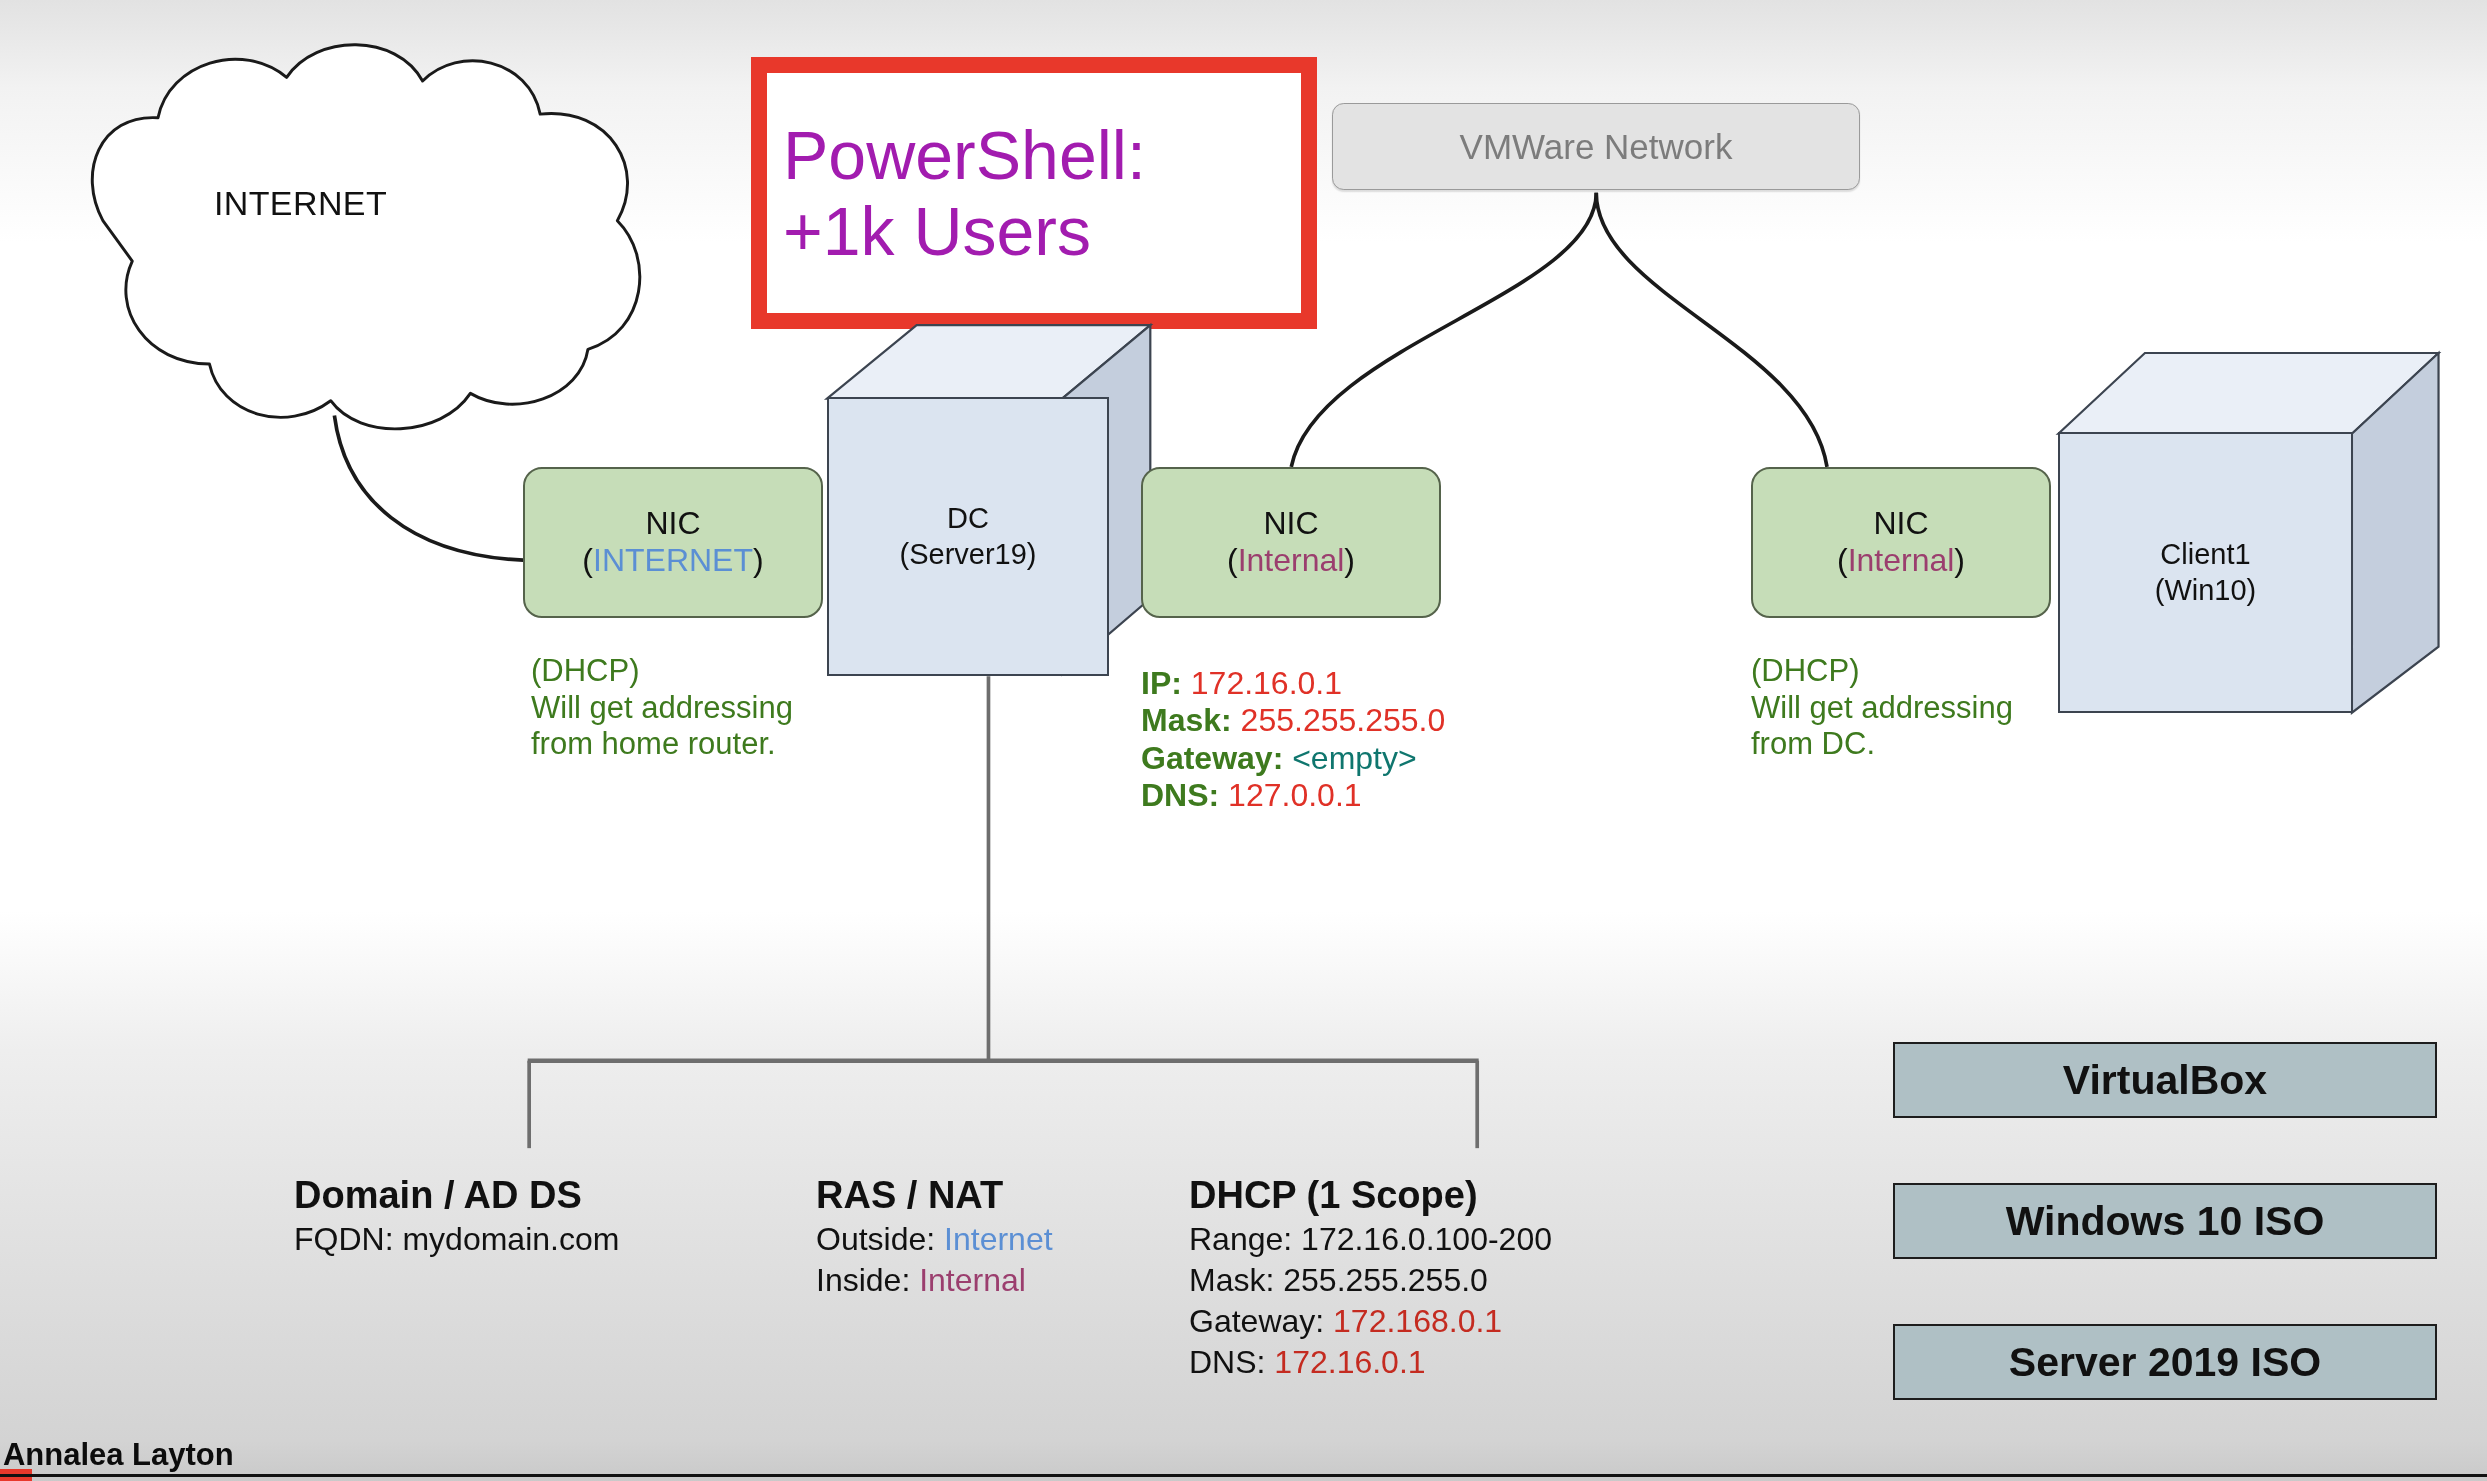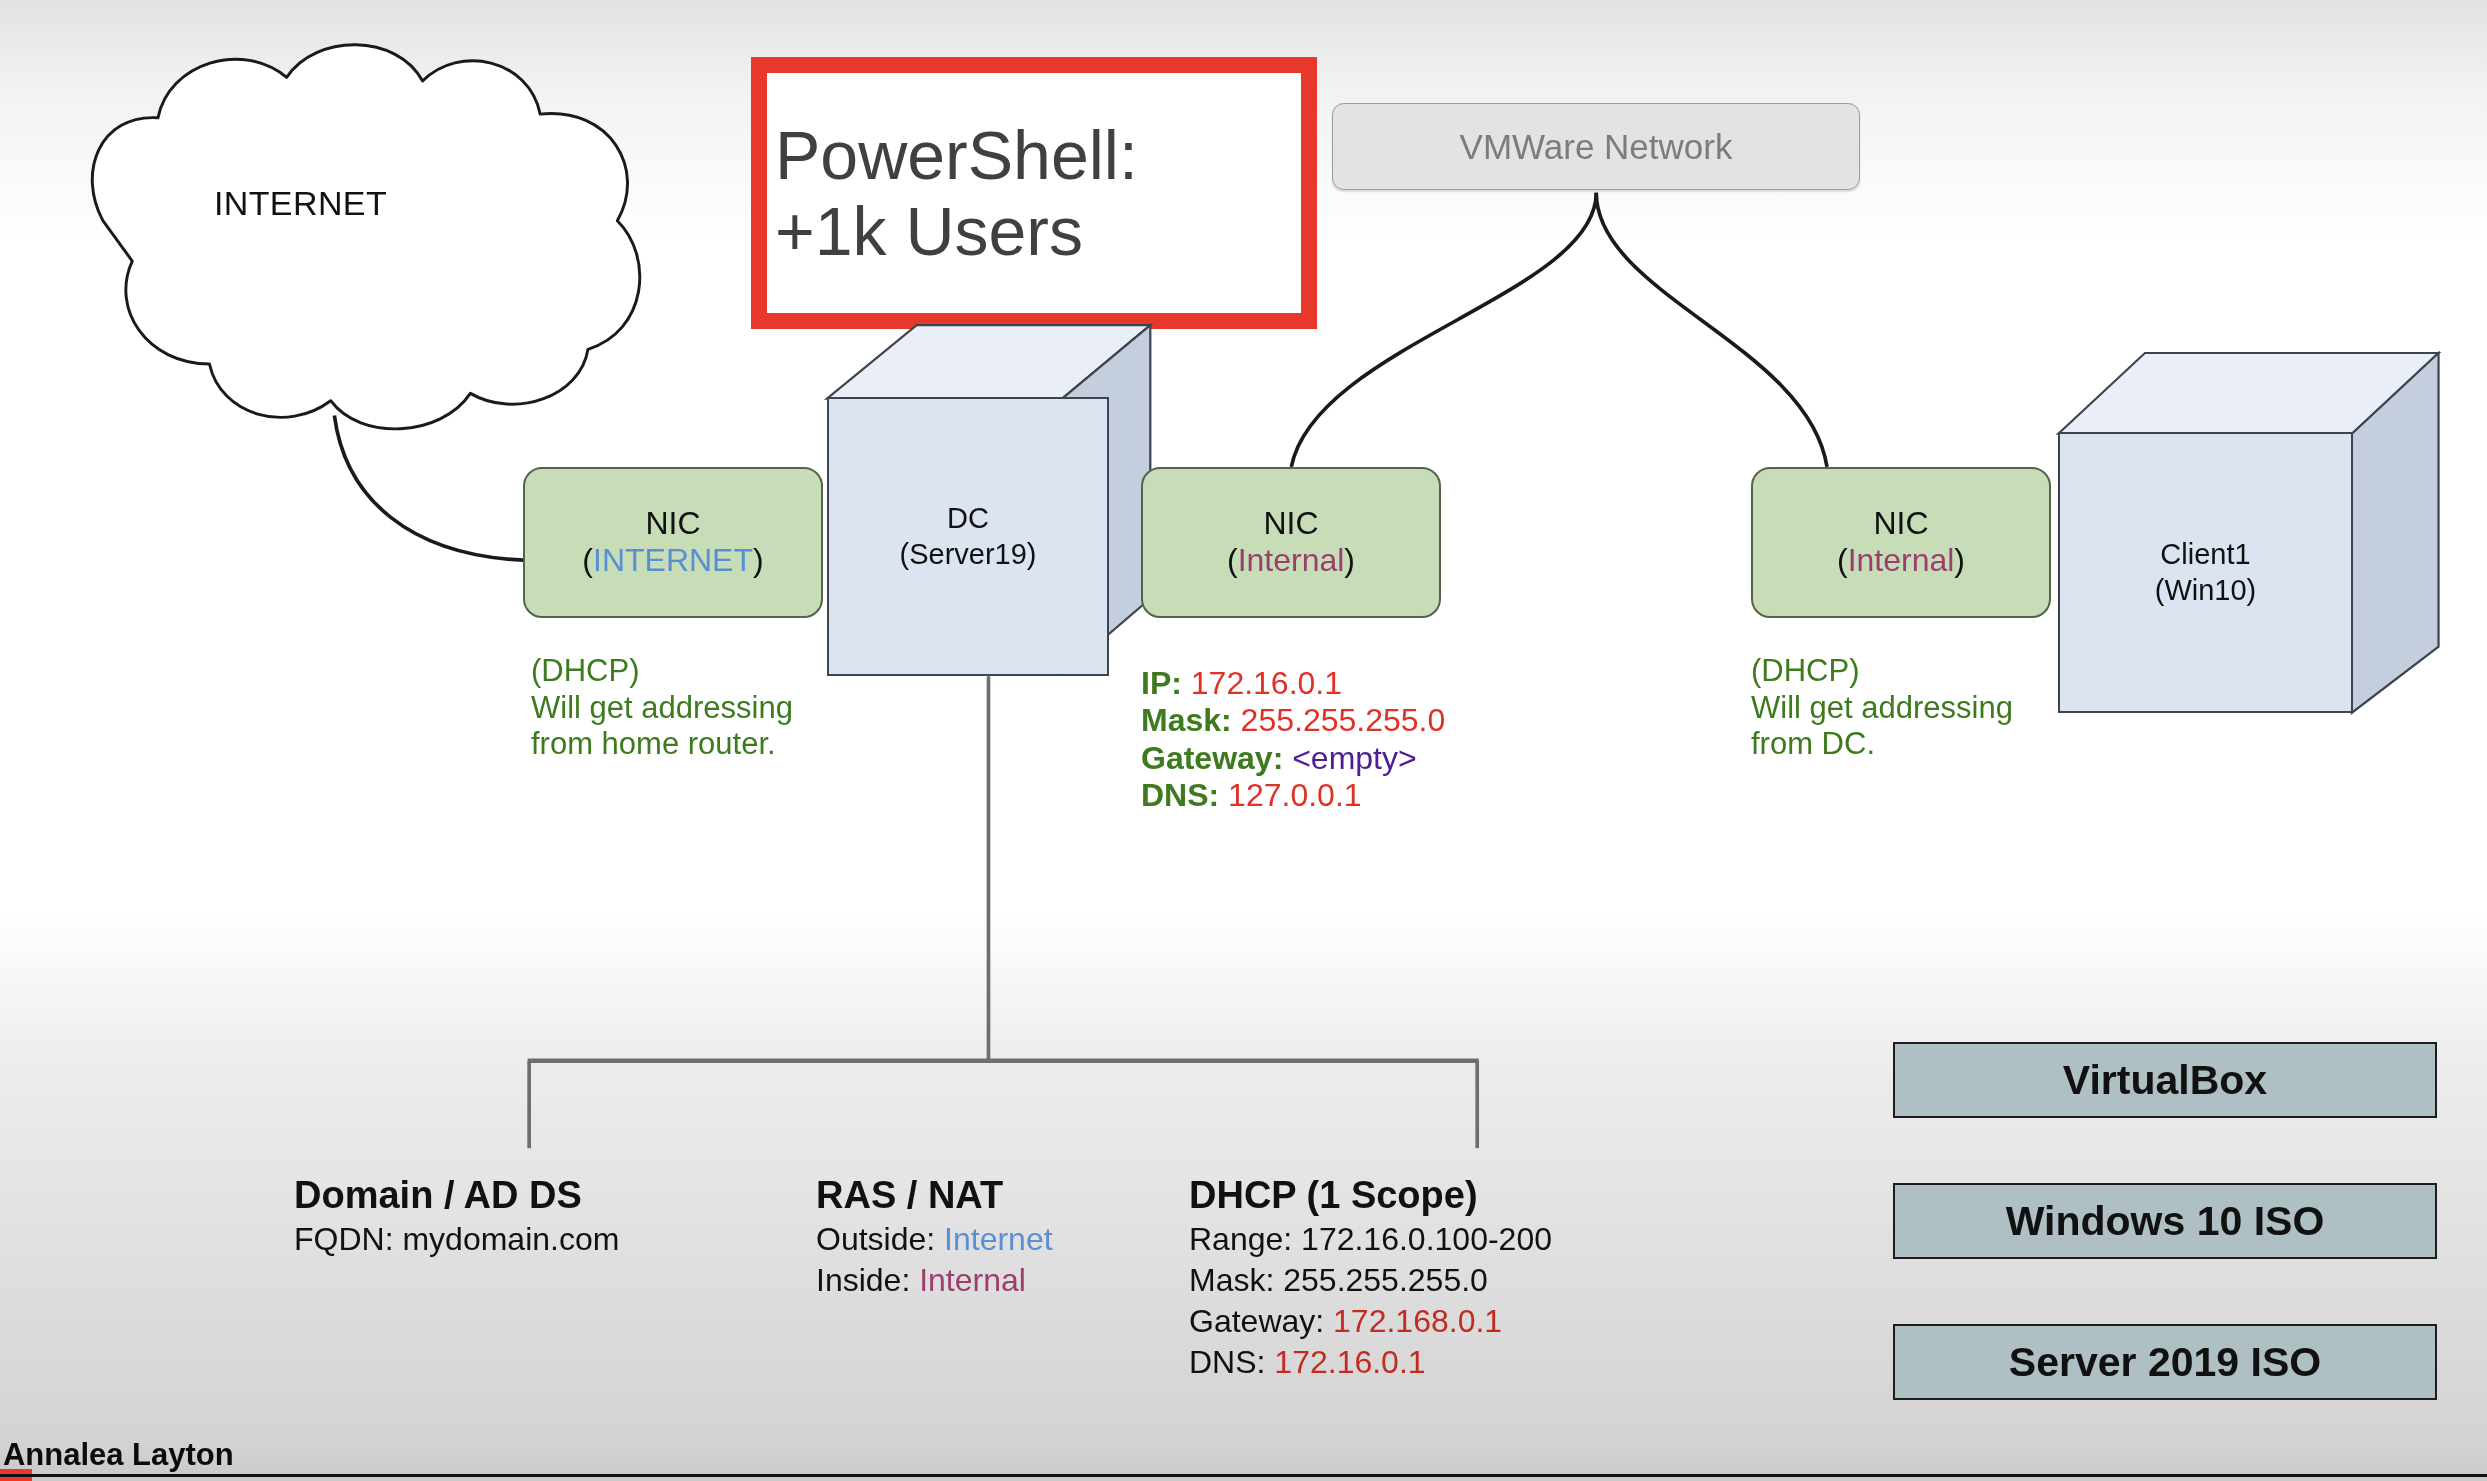--- a/index.html
+++ b/index.html
@@ -38,22 +38,22 @@
 
   
   #powershell-box {
     left: 751px; top: 57px; width: 566px; height: 272px;
     border: 16px solid #E8382B;
     background: #ffffff;
     display: flex; flex-direction: column;
     align-items: center; justify-content: center;
   }
   #powershell-box .ps-line {
-    font-size: 68px; color: #404040; line-height: 1.12;
-    width: 100%; text-align: left; padding-left: 8px;
+    font-size: 68px; color: #a21caf; line-height: 1.12;
+    width: 100%; text-align: left; padding-left: 16px;
   }
 
   
   #vmware-box {
     left: 1332px; top: 103px; width: 528px; height: 87px;
     background: #E3E3E3;
     border: 1.5px solid #9a9a9a;
     border-radius: 11.8px;
     display: flex; align-items: center; justify-content: center;
     box-shadow: 0 1.5px 1.5px rgba(0,0,0,.12);
@@ -86,21 +86,21 @@
   .nic-sub .net-internal { color: #9B3E6E; }
 
   
   .note-green { position: absolute; font-size: 31px; color: #3E7A1E; line-height: 1.18; }
 
   
   #ipconfig { position: absolute; left: 1141px; top: 665px; font-size: 32px; line-height: 1.17; }
   #ipconfig .row { white-space: nowrap; }
   #ipconfig .k { color: #3E7A1E; font-weight: bold; }
   #ipconfig .v { color: #E03127; }
-  #ipconfig .v.green { color: #4c1d95; font-weight: normal; }
+  #ipconfig .v.green { color: #0f766e; font-weight: normal; }
 
   
   .role { position: absolute; }
   .role .role-title { font-size: 38px; font-weight: bold; color: #111; line-height: 1.1; white-space: nowrap; }
   .role .role-line  { font-size: 32px; color: #111; line-height: 1.19; white-space: nowrap; margin-top: 2.9px; }
   .role .role-line .hl-blue   { color: #5B8FD4; }
   .role .role-line .hl-purple { color: #9B3E6E; }
   .role .role-line .hl-red    { color: #C42B20; }
 
   

